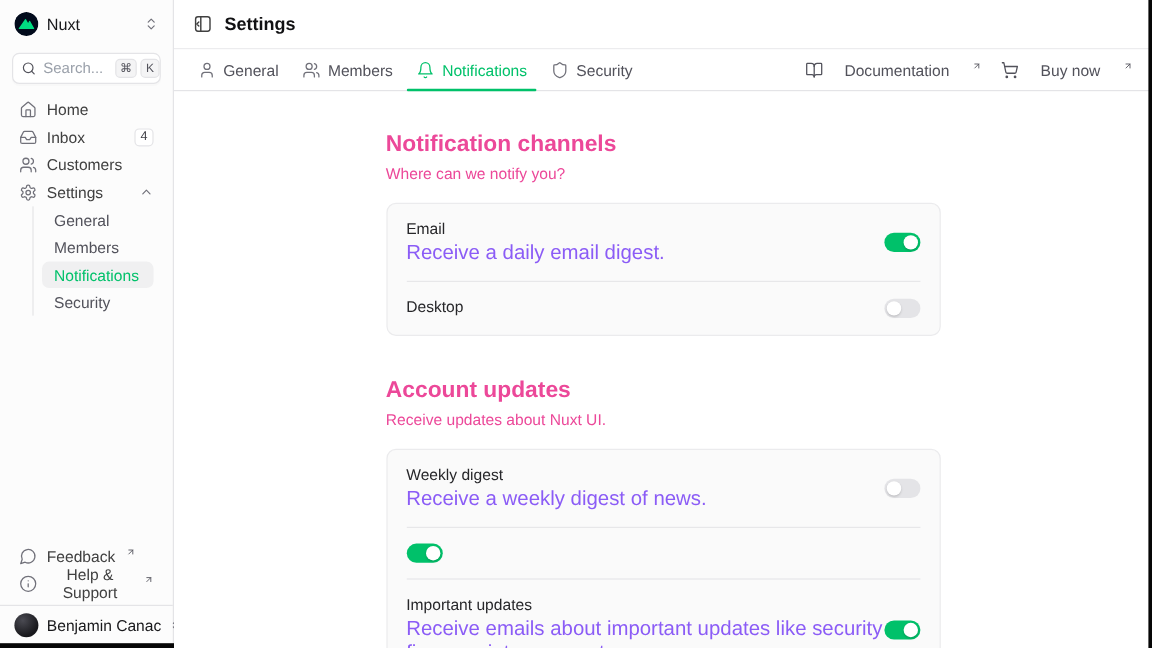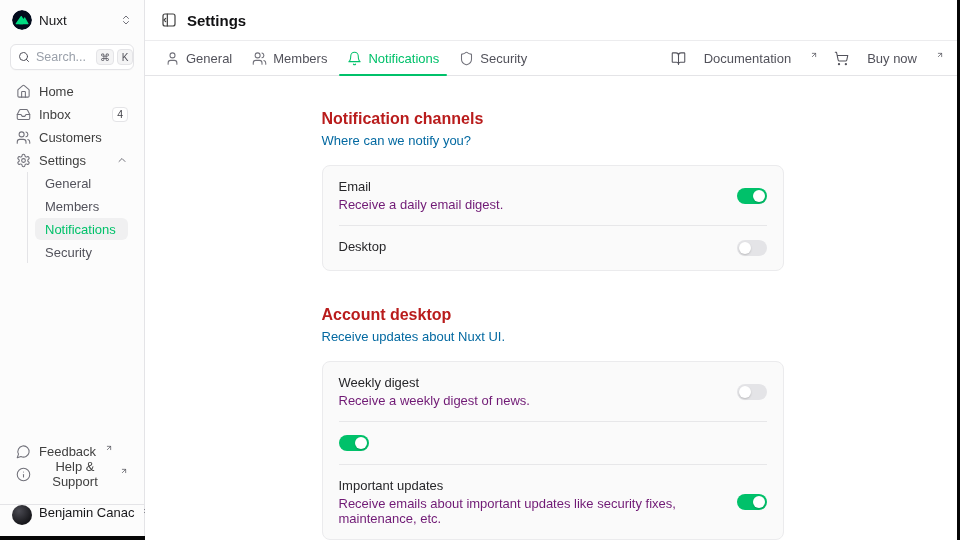--- a/index.html
+++ b/index.html
@@ -45,22 +45,22 @@
            border-radius:4px; padding:0px 4px; line-height:13px; }
   .chev-up { color:#71717a; }
 
   .sub-list { margin:1px 8px 0 19px; border-left:1px solid #e4e4e7; padding-left:7px; }
   .sub-item { height:22px; display:flex; align-items:center; padding:0 10px; border-radius:6px;
               color:#52525b; cursor:pointer; margin-bottom:1px; }
   .sub-item.active { background:#f0f0f1; color:#00C16A; }
 
   .sb-spacer { flex:1; }
   .sb-footer { padding:0 8px 6px;text-align:center; }
-  .sb-user { border-top:1px solid #e4e4e7; height:33px; display:flex; align-items:flex-start;
-             gap:7px; padding:0 12px; margin-bottom:3px; cursor:pointer;margin-top:12px; }
+  .sb-user { border-top:1px solid #e4e4e7; height:33px; display:flex; align-items:center;
+             gap:7px; padding:0 12px; margin-bottom:3px; cursor:pointer; }
   .avatar { width:20px; height:20px; border-radius:50%; flex:none;
             background:radial-gradient(circle at 35% 30%, #4a4a52 0%, #17171b 70%); }
   .sb-user .uname { font-size:13px; color:#18181b; font-weight:500; white-space:nowrap; }
   .sb-user .chev { margin-left:auto; color:#71717a; }
 
   .ext { color:#52525b; position:relative; top:-4px; margin-left:1px; }
   .ext svg { width:8px; height:8px; }
 
   
   .main { flex:1; min-width:0; display:flex; flex-direction:column; background:#fff; }
@@ -79,28 +79,28 @@
   .tab.active .ic { color:#00C16A; }
   .tab.active::after { content:""; position:absolute; left:2px; right:2px; bottom:-1px;
                        height:2px; background:#00C16A; border-radius:2px; }
   .tab-links { margin-left:auto; display:flex; align-items:center; gap:16px; }
   .tab-link { display:flex; align-items:center; gap:18px; color:#52525b; cursor:pointer; }
   .tab-link .ic { color:#52525b; }
 
   .content { flex:1; overflow:hidden; }
   .container { width:462px; margin:0 auto; padding-top:34px; }
   .section + .section { margin-top:35px; }
-  .section-title { font-size:16px; font-weight:700; color:#b91c1c; margin-bottom:5px; }
-  .section-desc { font-size:13px; color:#0369a1; margin-bottom:17px; }
+  .section-title { font-size:19px; font-weight:700; color:#ec4899; margin-bottom:5px; }
+  .section-desc { font-size:13px; color:#ec4899; margin-bottom:17px; }
 
   .card { background:#fafafa; border:1px solid #ebebed; border-radius:8px; }
   .row { display:flex; align-items:center; gap:0; padding:13px 16px; }
   .row-text { flex:1; min-width:0; }
   .row-label { font-size:13px; font-weight:500; color:#27272a; margin-bottom:3px; }
-  .row-desc { font-size:13px; color:#701a75; }
+  .row-desc { font-size:17px; color:#8b5cf6; }
   .divider { height:1px; background:#e7e7e9; margin:0 16px; }
 
   .toggle { width:30px; height:16px; border-radius:999px; background:#e4e4e7; position:relative;
             flex:none; cursor:pointer; transition:background .15s; }
   .toggle::after { content:""; position:absolute; top:2px; left:2px; width:12px; height:12px;
                    border-radius:50%; background:#fff; box-shadow:0 1px 2px rgba(0,0,0,.18); }
   .toggle.on { background:#00C16A; }
   .toggle.on::after { left:auto; right:2px; }
 </style>
 </head>
@@ -316,21 +316,21 @@
           <div class="row">
             <div class="row-text">
               <div class="row-label">Desktop</div>
             </div>
             <div class="toggle"></div>
           </div>
         </div>
       </section>
 
       <section class="section">
-        <h2 class="section-title">Account desktop</h2>
+        <h2 class="section-title">Account updates</h2>
         <p class="section-desc">Receive updates about Nuxt UI.</p>
         <div class="card">
           <div class="row">
             <div class="row-text">
               <div class="row-label">Weekly digest</div>
               <div class="row-desc">Receive a weekly digest of news.</div>
             </div>
             <div class="toggle"></div>
           </div>
           <div class="divider"></div>

